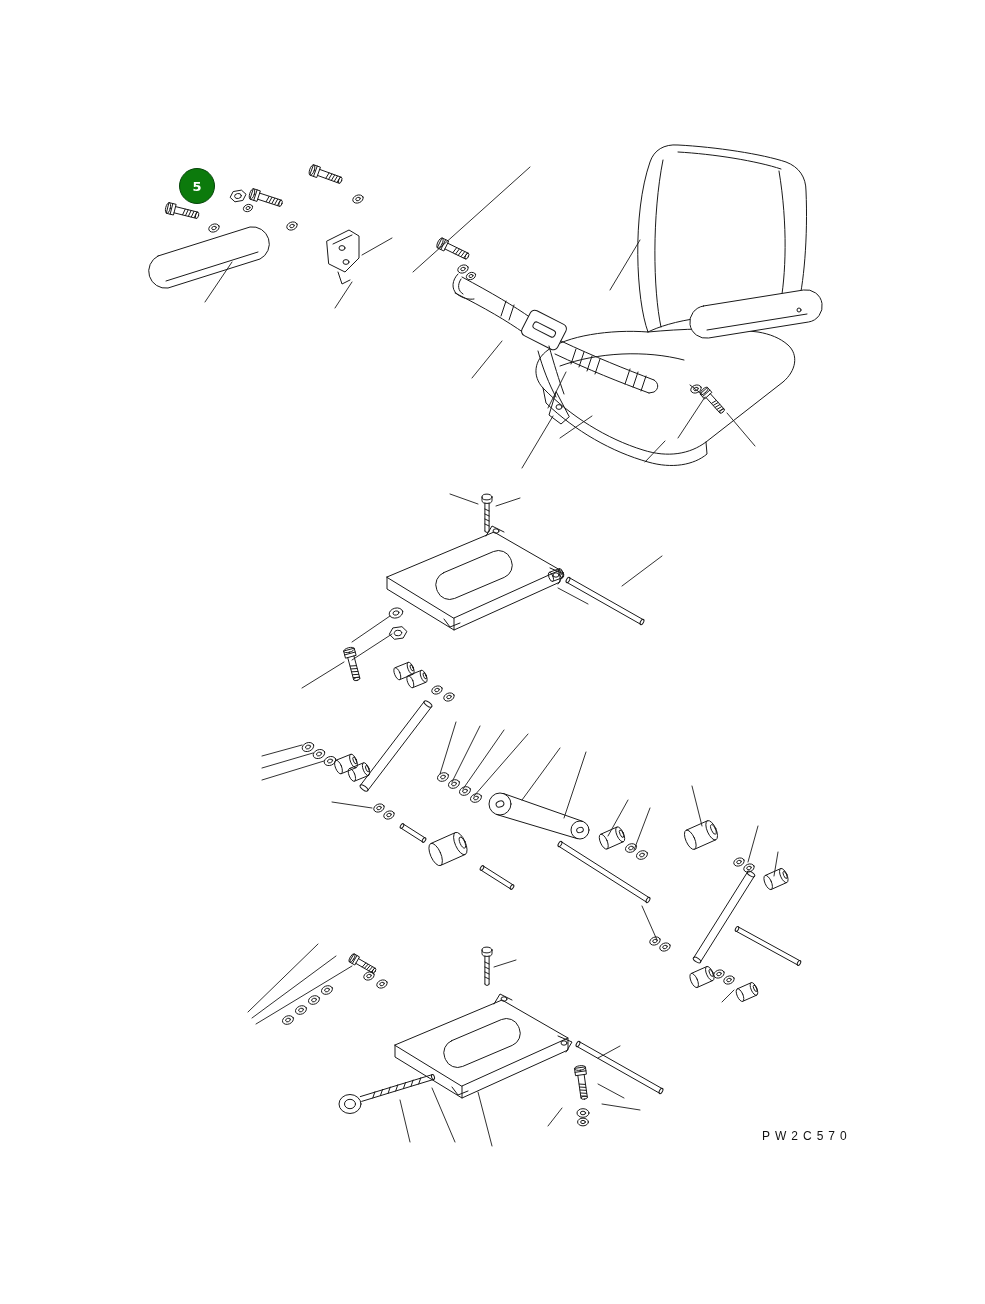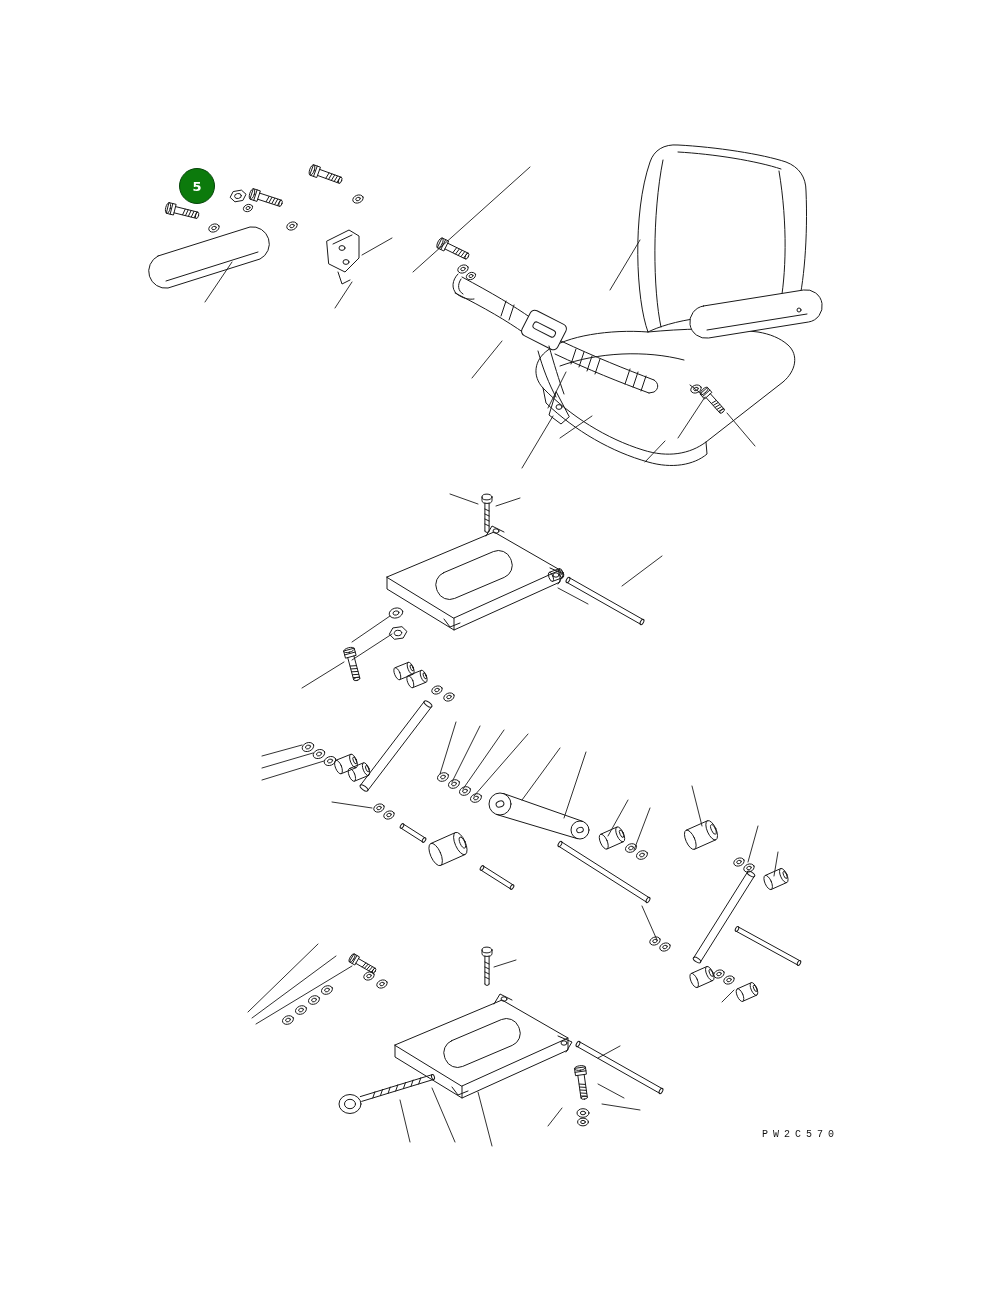--- a/index.html
+++ b/index.html
@@ -12,21 +12,21 @@
   svg.diagram .wfill { fill:#ffffff; }
   svg.diagram .leaders line { stroke-width:0.9; }
   .badge {
     position:absolute; left:179px; top:168px; width:36px; height:36px;
     border-radius:50%; display:flex; align-items:center; justify-content:center;
     font-size:13px; font-weight:bold; border:1.5px solid #05440a;
     box-sizing:border-box; cursor:pointer;
   }
   .code {
     position:absolute; left:762px; top:1129px;
-    font-family:Liberation Mono, monospace; font-size:10px;
+    font-family:Liberation Sans, sans-serif; font-size:12px;
     letter-spacing:5px; color:#111;
   }
 </style>
 </head>
 <body>
 
 <div class="page">
 
 <svg class="diagram" viewBox="0 0 985 1304" xmlns="http://www.w3.org/2000/svg">
   <defs>

